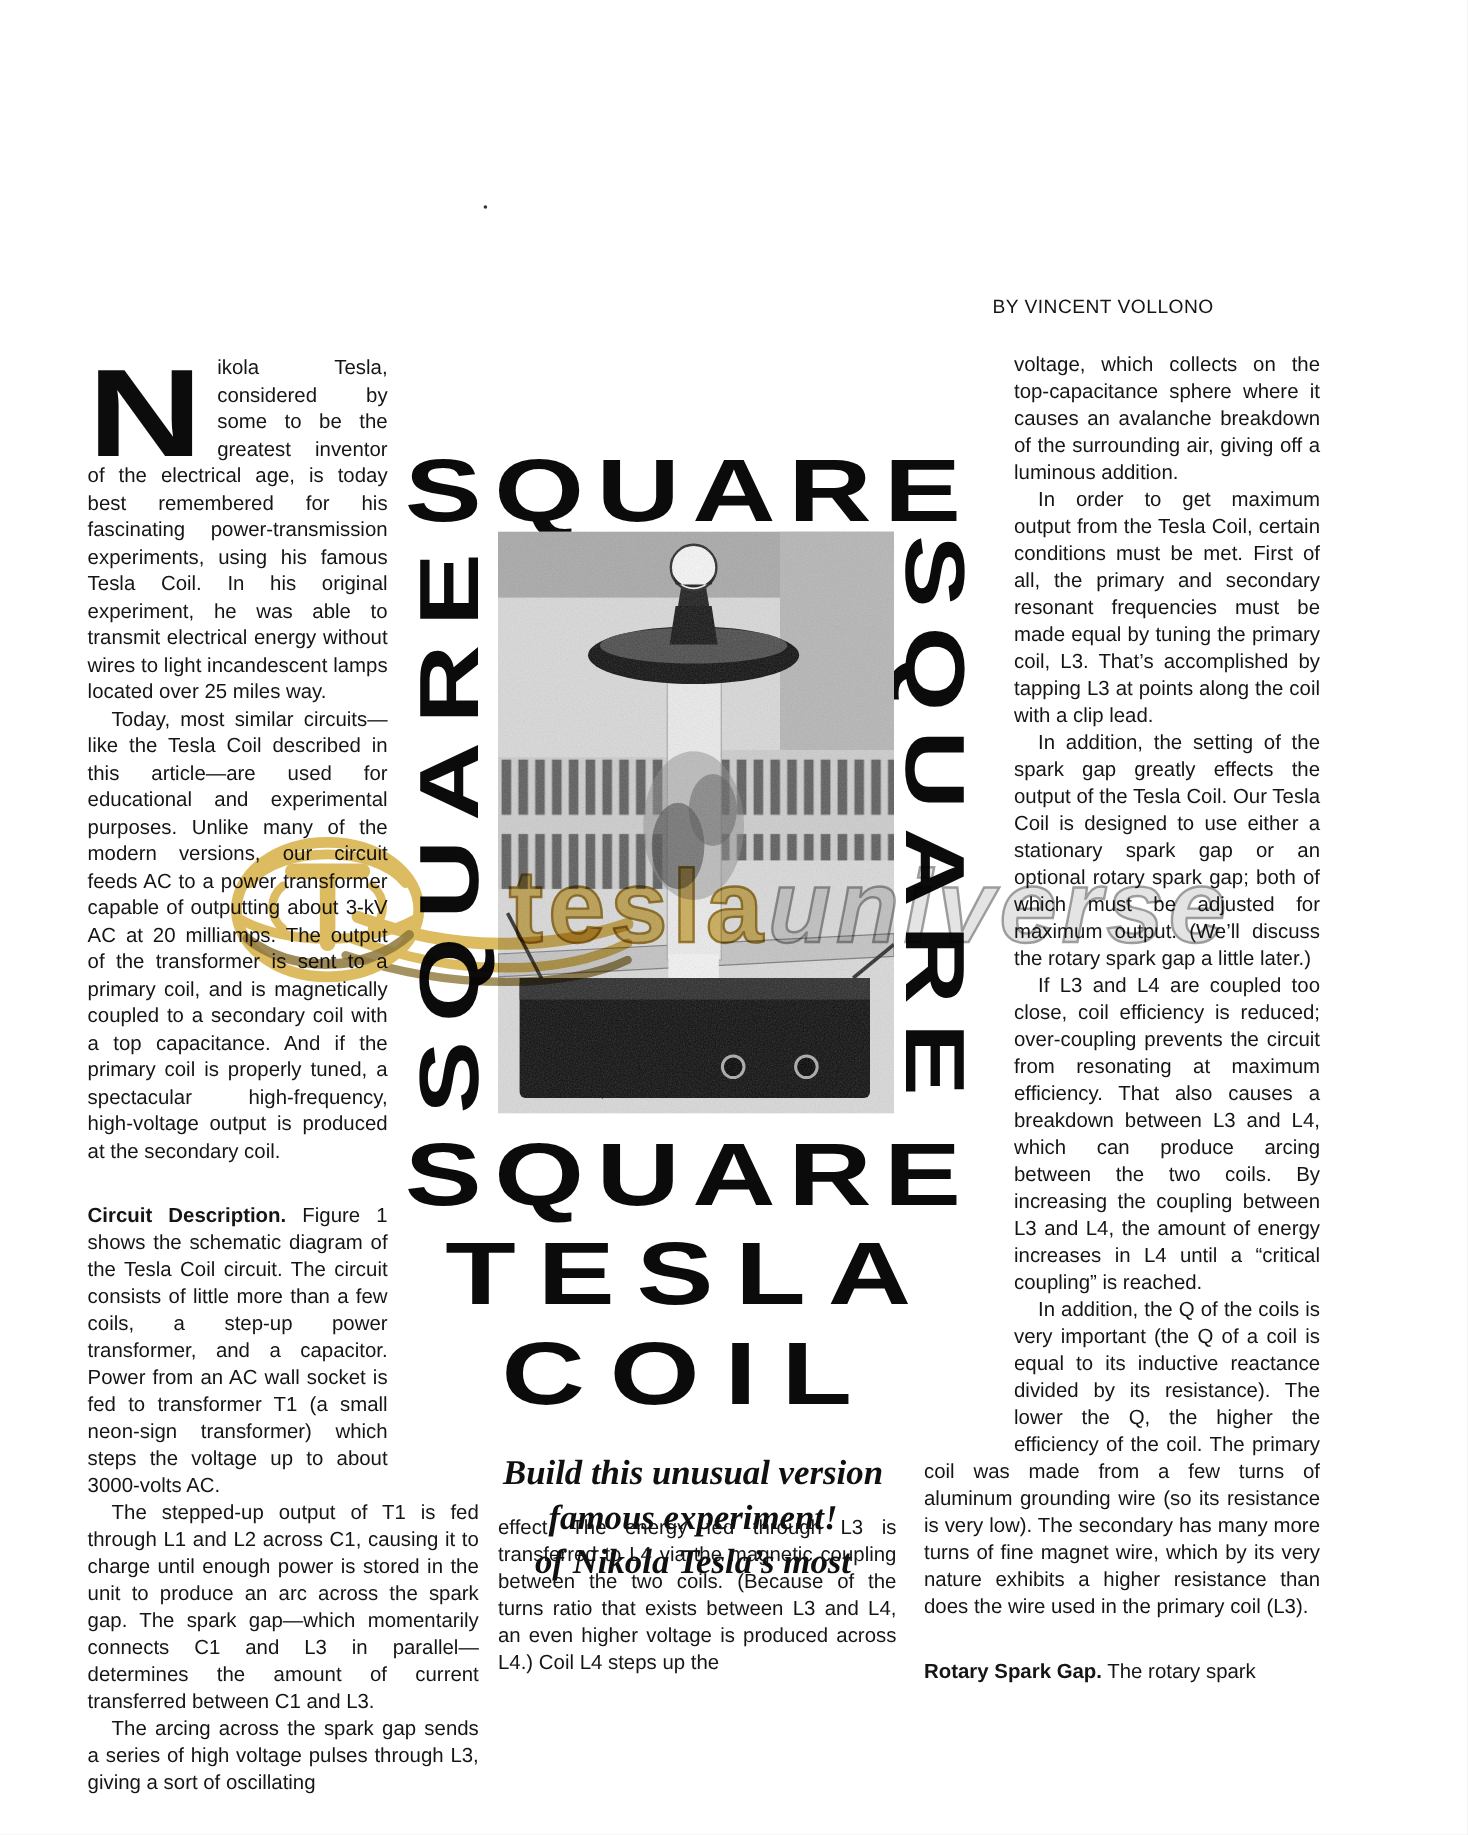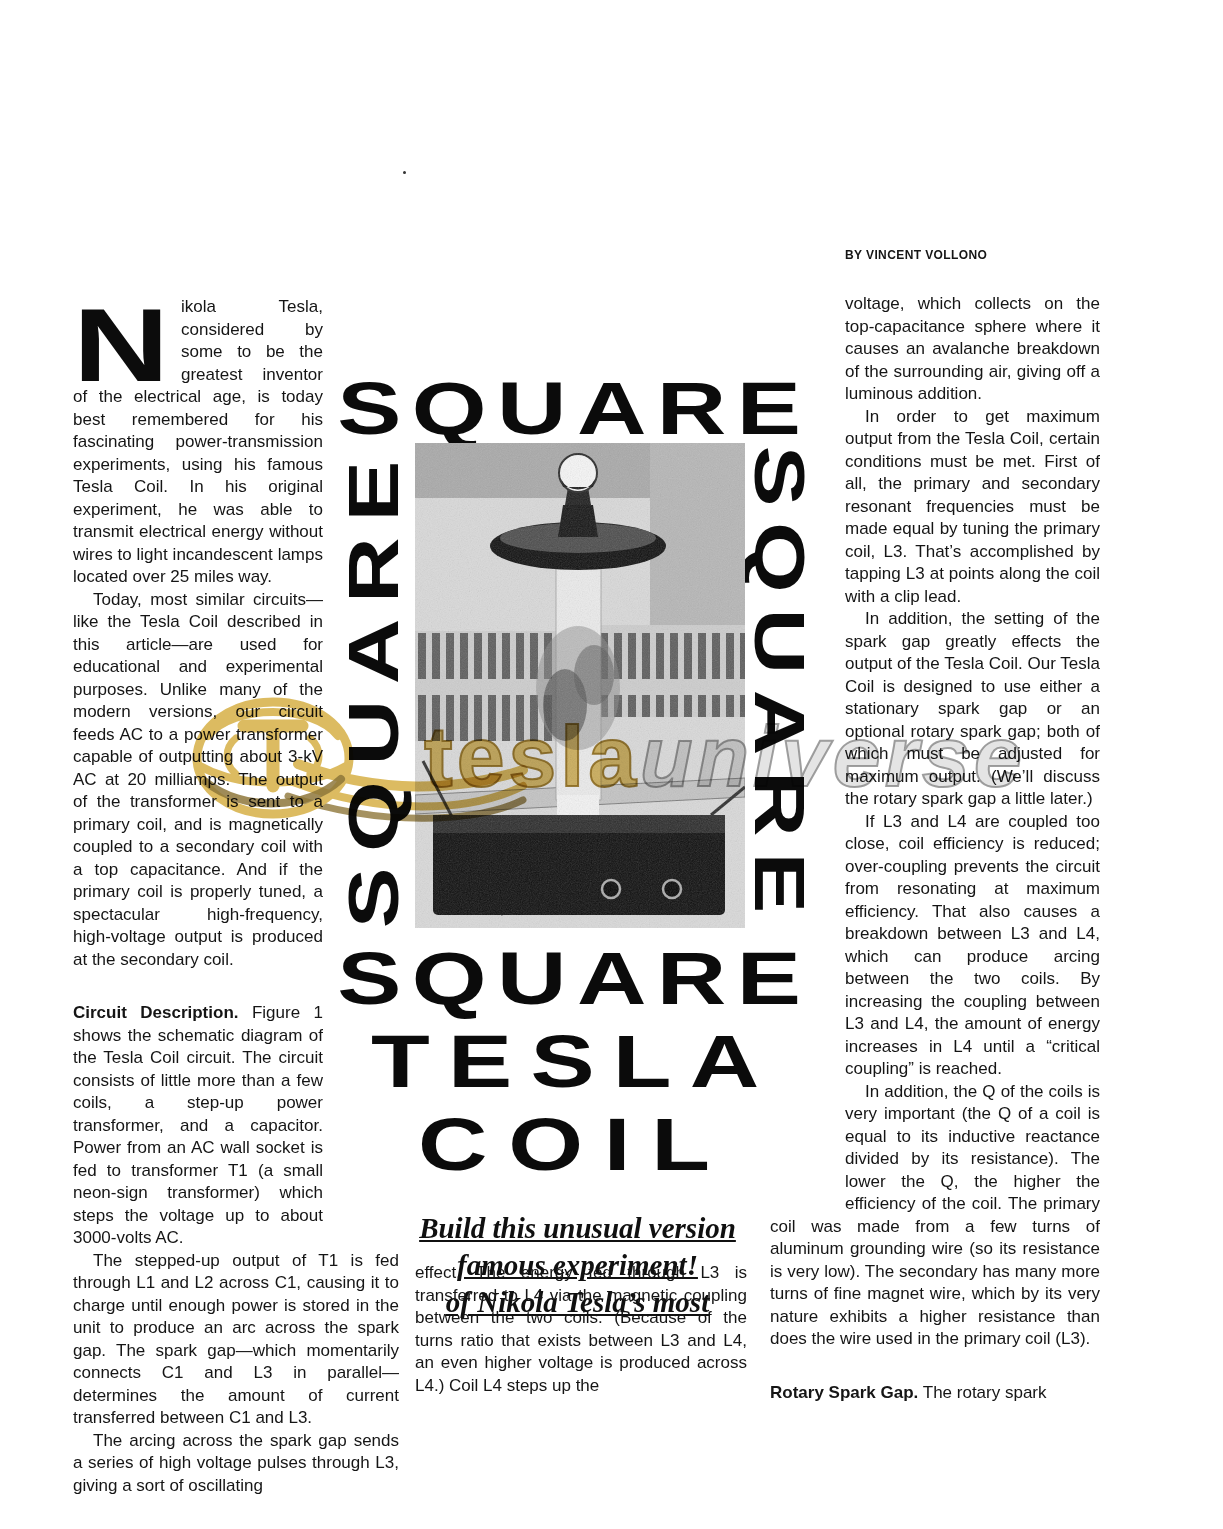--- a/index.html
+++ b/index.html
@@ -18,21 +18,21 @@
   #left-spacer{float:right; width:76px; height:912px;}
   #right-col{left:770px; top:293px; width:330px;}
   #right-spacer{float:left; width:75px; height:912px;}
   #mid-col{left:415px; top:1262px; width:332px;}
   .dropcap{
     float:left; font-weight:bold; font-size:104px; line-height:82px;
     width:102px; padding:8px 6px 0 0; transform:scaleX(1.28); transform-origin:0 50%;
     color:#0c0c0c;
   }
   
-  .byline{position:absolute; left:845px; top:248px; font-size:12px; font-weight:bold; letter-spacing:0.4px;}
+  .byline{position:absolute; left:827px; top:248px; font-size:16px; font-weight:normal; letter-spacing:0.4px;}
   
   .title-line{position:absolute; left:338px; width:472px; text-align:center;
     font-weight:800; color:#0b0b0b; font-size:74px; line-height:78px; white-space:nowrap;}
   .t-inner{display:inline-block; transform:scaleX(1.3); transform-origin:center; letter-spacing:8px;}
   .t-inner.sp14{letter-spacing:14px;}
   .t-inner.sp16{letter-spacing:16px;}
   #t-the{top:293px;}
   #t-square-top{top:370px;}
   #t-square-bottom{top:940px;}
   #t-tesla{top:1023px;}
@@ -41,21 +41,21 @@
   #vstrip-left{left:338px;}
   #vstrip-right{left:743px;}
   .vstrip .rot{position:absolute; left:50%; top:50%; width:487px; height:72px;
     line-height:72px; text-align:center; font-weight:800; font-size:70px; color:#0b0b0b; white-space:nowrap;}
   #vstrip-left .rot{transform:translate(-50%,-50%) rotate(-90deg);}
   #vstrip-right .rot{transform:translate(-50%,-50%) rotate(90deg);}
   .vstrip .t-inner{letter-spacing:12px;}
   
   .subtitle{position:absolute; left:390px; top:1210px; width:375px; text-align:center;
     font-family:"Liberation Serif", serif; font-style:italic; font-weight:bold;
-    font-size:29px; line-height:37px; color:#101010;text-decoration:underline;}
+    font-size:29px; line-height:37px; color:#101010;}
   
   .photo{position:absolute; left:415px; top:443px; width:330px; height:485px;}
   
   .watermark{position:absolute; left:0; top:0; width:1223px; height:1529px; pointer-events:none;}
   .wm-words{position:absolute; left:424px; top:706px; font-size:86px; font-weight:bold;
     letter-spacing:4px; white-space:nowrap; mix-blend-mode:multiply; line-height:100px;}
   .wm-tesla{color:rgba(214,176,70,0.78); -webkit-text-stroke:2px rgba(150,114,30,0.85);}
   .wm-universe{color:rgba(206,206,206,0.55); -webkit-text-stroke:2px rgba(128,128,128,0.75); margin-left:0;font-style:italic;}
   .wm-logo{position:absolute; left:178px; top:686px; mix-blend-mode:multiply;}
   .speck{position:absolute; left:403px; top:171px; width:3px; height:3px; background:#333; border-radius:50%;}

